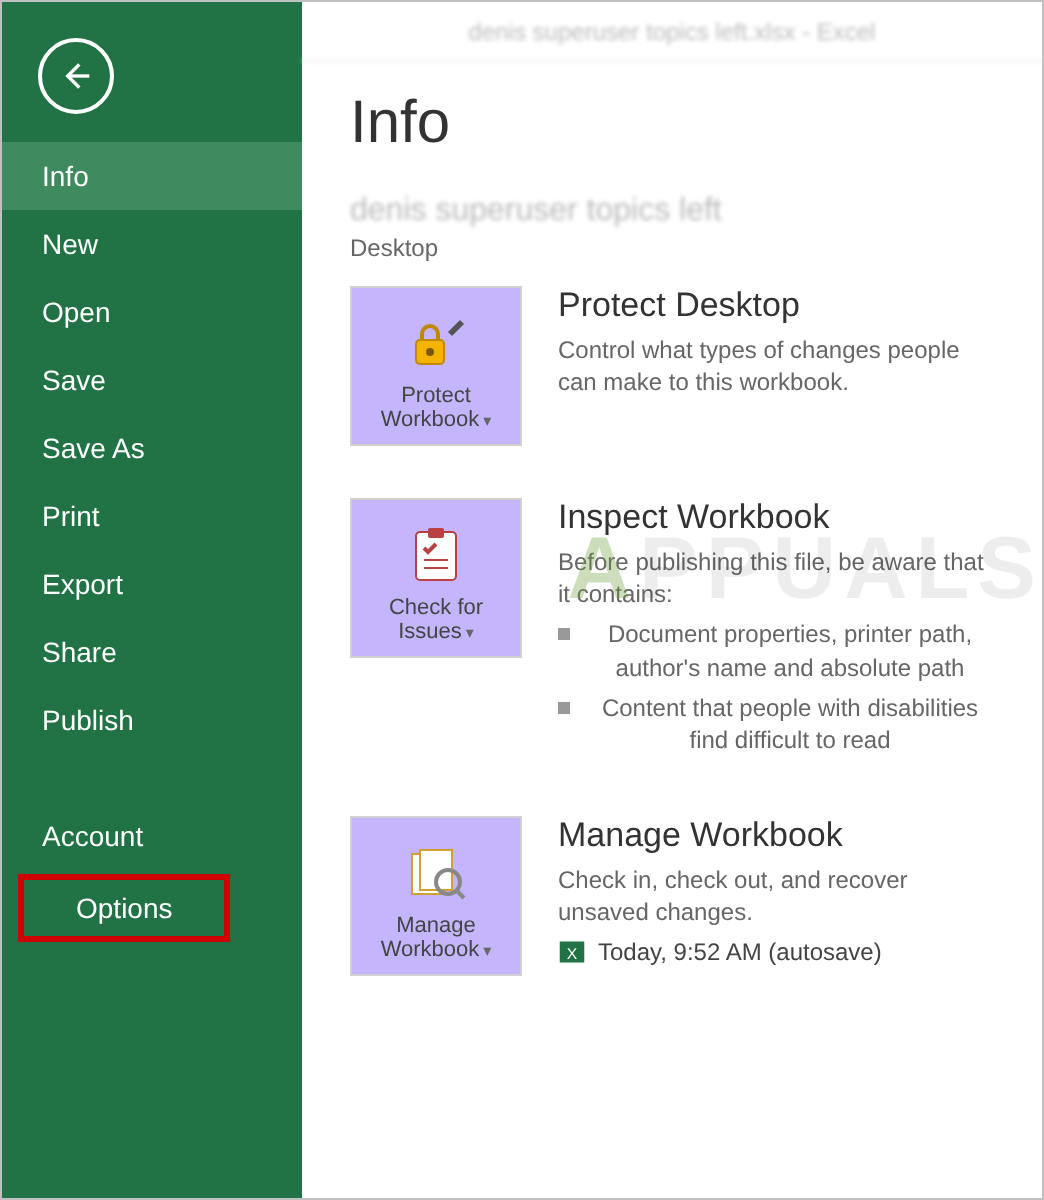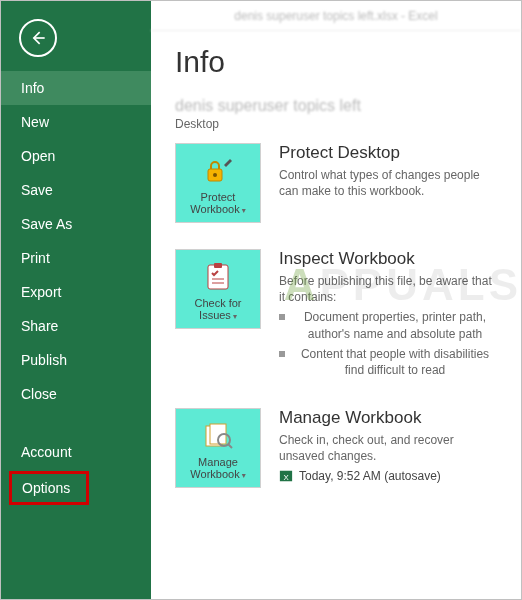--- a/index.html
+++ b/index.html
@@ -5,29 +5,29 @@
   * { box-sizing: border-box; margin: 0; padding: 0; }
   html, body { width: 522px; height: 600px; font-family: "Segoe UI", Arial, sans-serif; background: #fff; overflow: hidden; }
   .app { display: flex; width: 100%; height: 100%; border: 1px solid #c0c0c0; }
   .sidebar { width: 150px; background: #217346; color: #fff; display: flex; flex-direction: column; }
   .back-circle { width: 38px; height: 38px; border: 2px solid #fff; border-radius: 50%; margin: 18px 0 14px 18px; display: flex; align-items: center; justify-content: center; cursor: pointer; }
   .back-circle svg { stroke: #fff; stroke-width: 2; fill: none; }
   .nav { display: flex; flex-direction: column; }
   .nav-item { padding: 9px 20px; font-size: 14px; color: #fff; cursor: pointer; }
   .nav-item.selected { background: #3f8a5f; }
   .nav-gap { height: 24px; }
-  .options-highlight { margin: 2px 8px 10px 8px; border: 3px solid #d00000; padding: 6px 10px; font-size: 14px; color: #fff; cursor: pointer; width: fit-content; min-width: 80px; }
+  .options-highlight { margin: 2px 8px 10px 8px; border: 3px solid #d00000; padding: 6px 26px; font-size: 14px; color: #fff; cursor: pointer; width: fit-content; min-width: 80px; }
   .main { flex: 1; background: #fff; display: flex; flex-direction: column; }
   .titlebar { height: 30px; display: flex; align-items: center; justify-content: center; color: #bbb; font-size: 12px; border-bottom: 1px solid #eee; filter: blur(1px); }
   .content { padding: 10px 24px 0 24px; overflow: hidden; }
   .page-title { font-size: 30px; font-weight: 300; color: #333; margin: 4px 0 18px 0; }
   .doc-name { color: #bbb; font-size: 16px; margin-bottom: 2px; filter: blur(1px); }
   .doc-loc { color: #666; font-size: 12px; margin-bottom: 12px; }
   .section { display: flex; gap: 18px; margin-bottom: 26px; }
-  .tile { width: 86px; height: 80px; border: 1px solid #d0d0d0; display: flex; flex-direction: column; align-items: center; justify-content: flex-end; padding-bottom: 6px; cursor: pointer; background: #5eead4; }
+  .tile { width: 86px; height: 80px; border: 1px solid #d0d0d0; display: flex; flex-direction: column; align-items: center; justify-content: flex-end; padding-bottom: 6px; cursor: pointer; background: #c4b5fd; }
   .tile-icon { width: 32px; height: 32px; margin-bottom: 4px; }
   .tile-label { font-size: 11px; color: #444; text-align: center; line-height: 1.1; }
   .tile-label .caret { font-size: 8px; color: #666; margin-left: 2px; }
   .section-body { flex: 1; }
   .section-title { font-size: 17px; color: #333; margin-bottom: 4px; }
   .section-desc { font-size: 12px; color: #666; line-height: 1.35; }
   .bullets { list-style: none; margin-top: 4px; text-align: center; }
   .bullets li { font-size: 12px; color: #666; line-height: 1.35; padding-left: 14px; position: relative; margin-bottom: 4px; }
   .bullets li::before { content: ""; position: absolute; left: 0; top: 5px; width: 6px; height: 6px; background: #999; }
   .autosave-line { display: flex; align-items: center; gap: 6px; font-size: 12px; color: #444; margin-top: 4px; }
@@ -50,21 +50,20 @@
     <div class="nav">
       <div class="nav-item selected"><span>Info</span></div>
       <div class="nav-item"><span>New</span></div>
       <div class="nav-item"><span>Open</span></div>
       <div class="nav-item"><span>Save</span></div>
       <div class="nav-item"><span>Save As</span></div>
       <div class="nav-item"><span>Print</span></div>
       <div class="nav-item"><span>Export</span></div>
       <div class="nav-item"><span>Share</span></div>
       <div class="nav-item"><span>Publish</span></div>
-      <div class="nav-item"><span>Close</span></div>
       <div class="nav-gap"></div>
       <div class="nav-item"><span>Account</span></div>
     </div>
     <div class="options-highlight">
       <span>Options</span>
     </div>
   </div>
 
   <div class="main">
     <div class="titlebar">

